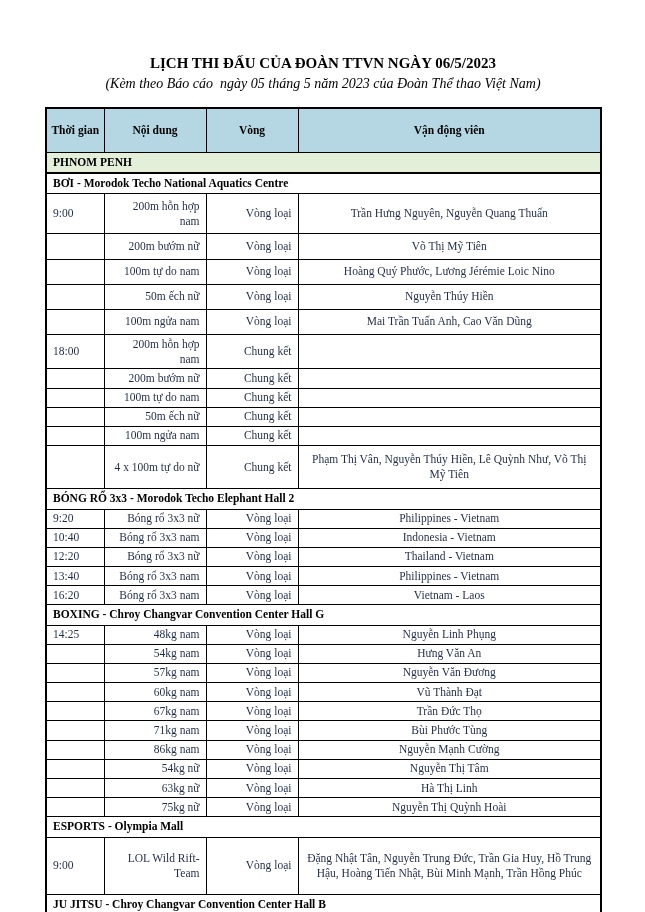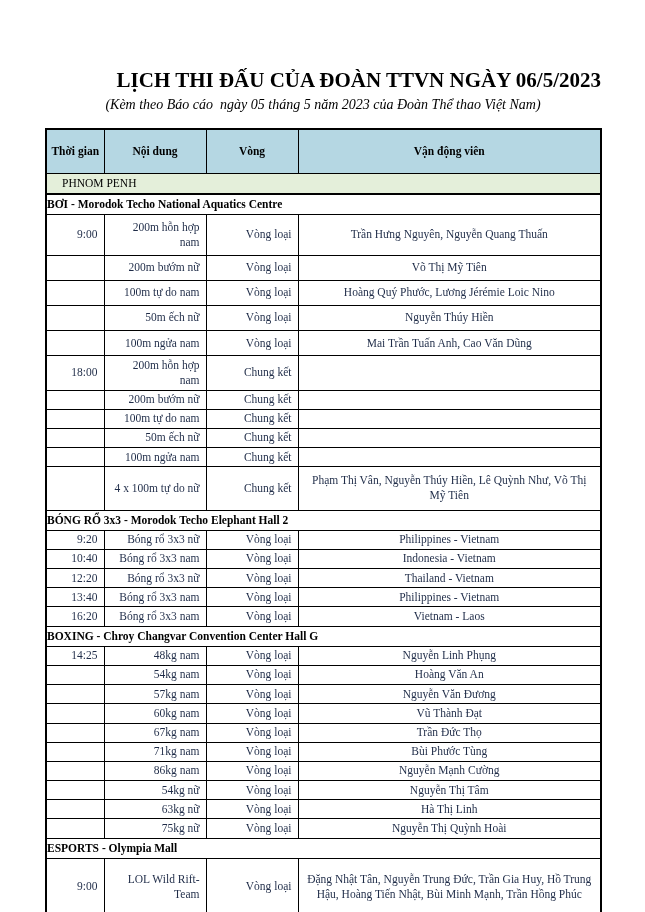--- a/index.html
+++ b/index.html
@@ -11,24 +11,24 @@
   *{ box-sizing:border-box; }
   html,body{ margin:0; padding:0; }
   body{
     width:645px; height:912px; background:#ffffff;
     font-family:"Liberation Serif", serif;
     color:#000;
     overflow:hidden;
   }
   .page{ width:645px; height:912px; }
   .doc-title{
-    margin:68px 44px 0 45px;
-    text-align:right;
-    font-weight:bold;
-    font-size:21px;
+    margin:54px 44px 0 45px;
+    text-align:center;
+    font-weight:bold;
+    font-size:15px;
     line-height:1.2;
     white-space:nowrap;
   }
   .doc-subtitle{
     margin:3px 44px 0 45px;
     text-align:center;
     font-style:italic;
     font-size:14px;
     line-height:1.25;
     white-space:pre-wrap;
@@ -51,31 +51,31 @@
   table.schedule th{
     background:var(--header-bg);
     font-weight:bold;
     text-align:center;
     height:27px;
     padding:14px 4px;
     font-size:11.5px;
   }
   tr.city-row td{
     background:var(--city-bg);
-    font-weight:normal;
-    padding:2px 15px;
+    font-weight:bold;
+    padding:2px 6px;
     border-bottom:2px solid var(--border);
     height:17px;
   }
   tr.section-row td{
     font-weight:bold;
-    padding:2px 0;
+    padding:2px 6px;
     height:16px;
   }
-  td.c0{ text-align:right; }
+  td.c0{ text-align:left; }
   td.c1{ text-align:right; }
   td.c2{ text-align:right; }
   td.c3{ text-align:center; }
   tr.data-row td{
     padding:1.5px 6px;
     color:var(--body-text);
     height:17px;
   }
   tr.data-row.roomy td{
     padding-top:4.5px; padding-bottom:4.5px;
@@ -221,21 +221,21 @@
         <tr class="data-row">
           <td class="c0">14:25</td>
           <td class="c1">48kg nam</td>
           <td class="c2">Vòng loại</td>
           <td class="c3">Nguyễn Linh Phụng</td>
         </tr>
         <tr class="data-row">
           <td class="c0"></td>
           <td class="c1">54kg nam</td>
           <td class="c2">Vòng loại</td>
-          <td class="c3">Hoàng Văn An</td>
+          <td class="c3">Hưng Văn An</td>
         </tr>
         <tr class="data-row">
           <td class="c0"></td>
           <td class="c1">57kg nam</td>
           <td class="c2">Vòng loại</td>
           <td class="c3">Nguyễn Văn Đương</td>
         </tr>
         <tr class="data-row">
           <td class="c0"></td>
           <td class="c1">60kg nam</td>

